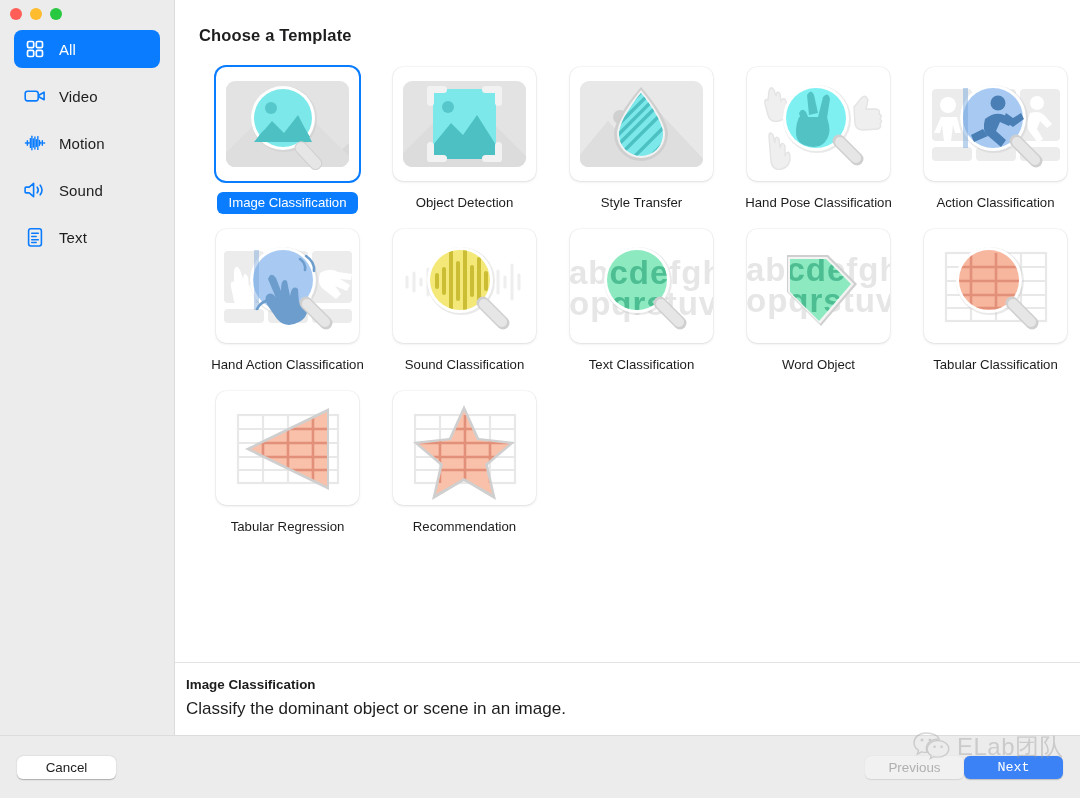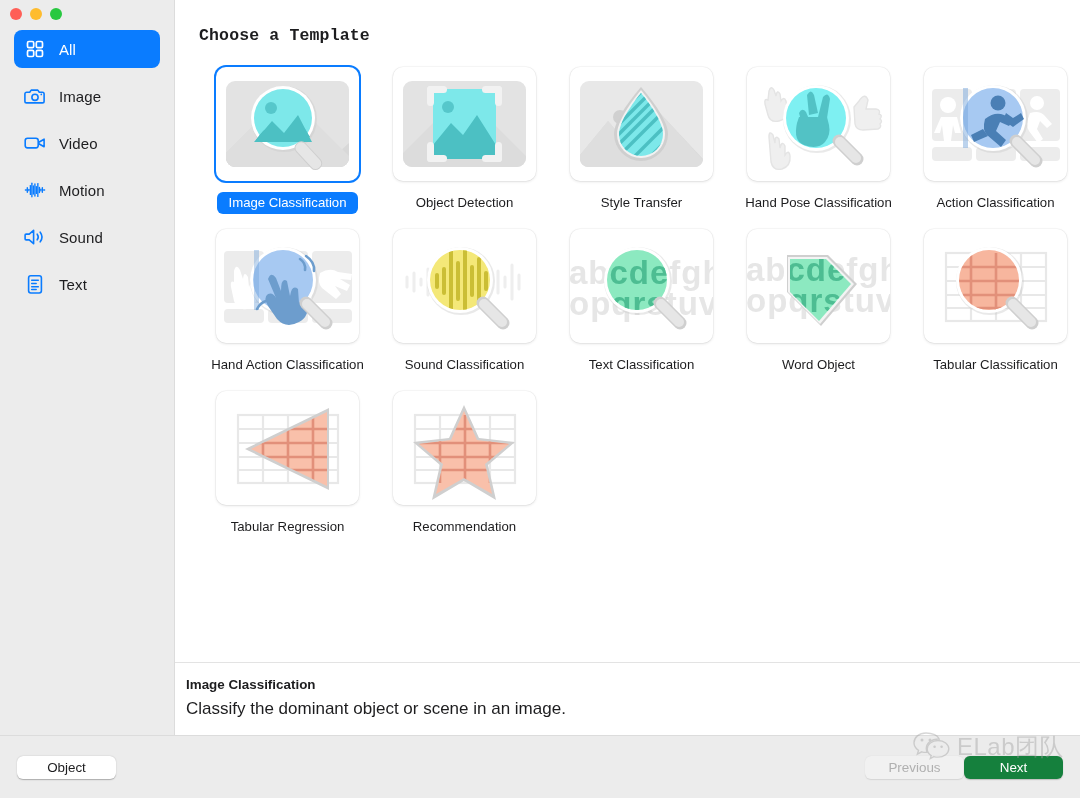--- a/index.html
+++ b/index.html
@@ -80,21 +80,20 @@
     flex: 1 1 auto;
     padding: 26px 24px 0 24px;
     overflow: hidden;
   }
   .page-title {
     font-size: 16.5px;
     font-weight: bold;
     color: #1d1d1f;
     margin: 0 0 22px 0;
     letter-spacing: 0.15px;
-    font-family: Liberation Mono, monospace;
   }
 
   .grid {
     display: grid;
     grid-template-columns: repeat(5, 177px);
     column-gap: 0px;
     row-gap: 15px;
   }
 
   .card {
@@ -184,24 +183,25 @@
     align-items: center;
     gap: 0;
   }
   .btn-prev {
     background: #f1f1f1;
     color: #b0b0b0;
     min-width: 99px;
     box-shadow: 0 0.5px 1.2px rgba(0,0,0,0.10);
   }
   .btn-next {
-    background: #15803d;
+    background: #3b82f6;
     color: #ffffff;
     min-width: 99px;
     box-shadow: 0 0.5px 1.2px rgba(0,0,0,0.2);
+    font-family: Liberation Mono, monospace;
   }
 
   
   .watermark {
     position: absolute;
     right: 16px;
     top: 729px;
     display: flex;
     align-items: center;
     gap: 5px;
@@ -238,30 +238,20 @@
             <svg width="20" height="20" viewBox="0 0 20 20">
               <rect x="2.5" y="2.5" width="6.2" height="6.2" rx="1.4" fill="none" stroke="#ffffff" stroke-width="1.7"></rect>
               <rect x="11.3" y="2.5" width="6.2" height="6.2" rx="1.4" fill="none" stroke="#ffffff" stroke-width="1.7"></rect>
               <rect x="2.5" y="11.3" width="6.2" height="6.2" rx="1.4" fill="none" stroke="#ffffff" stroke-width="1.7"></rect>
               <rect x="11.3" y="11.3" width="6.2" height="6.2" rx="1.4" fill="none" stroke="#ffffff" stroke-width="1.7"></rect>
             </svg>
           </span>
           <span class="sb-label">All</span>
         </div>
 
-        <div class="sb-item">
-          <span class="sb-ico">
-            <svg width="22" height="20" viewBox="0 0 22 20">
-              <path d="M2.6 6.2h3.1l1.5-2.1h6.6l1.5 2.1h3.1a1.7 1.7 0 0 1 1.7 1.7v7.3a1.7 1.7 0 0 1-1.7 1.7H2.6a1.7 1.7 0 0 1-1.7-1.7V7.9a1.7 1.7 0 0 1 1.7-1.7z" fill="none" stroke="#0a7cff" stroke-width="1.6" stroke-linejoin="round"></path>
-              <circle cx="11" cy="11.3" r="3.1" fill="none" stroke="#0a7cff" stroke-width="1.6"></circle>
-              <circle cx="17.3" cy="8.4" r="0.85" fill="#0a7cff"></circle>
-            </svg>
-          </span>
-          <span class="sb-label">Image</span>
-        </div>
 
         <div class="sb-item">
           <span class="sb-ico">
             <svg width="22" height="20" viewBox="0 0 22 20">
               <rect x="1.2" y="5.3" width="13" height="9.6" rx="2.3" fill="none" stroke="#0a7cff" stroke-width="1.6"></rect>
               <path d="M14.8 9.3l5.3-3.1v7.6l-5.3-3.1z" fill="none" stroke="#0a7cff" stroke-width="1.6" stroke-linejoin="round"></path>
             </svg>
           </span>
           <span class="sb-label">Video</span>
         </div>
@@ -682,21 +672,21 @@
 
       <div class="desc">
         <div class="desc-title">Image Classification</div>
         <div class="desc-text">Classify the dominant object or scene in an image.</div>
       </div>
 
     </div>
   </div>
 
   <div class="footer">
-    <button class="btn btn-cancel">Object</button>
+    <button class="btn btn-cancel">Cancel</button>
     <div class="footer-right">
       <button class="btn btn-prev">Previous</button>
       <button class="btn btn-next">Next</button>
     </div>
   </div>
 
   <div class="watermark">
     <span>
       <svg width="40" height="32" viewBox="0 0 40 32">
         <path d="M14 4 C7 4 2 8.4 2 13.8 c0 3.1 1.8 5.8 4.5 7.6 L5.4 25 l4.3-2.2 c1.4 0.4 2.8 0.6 4.3 0.6 c0.4 0 0.8 0 1.2-0.05 C14.6 21.9 14.3 20.7 14.3 19.4 c0-5.2 5.2-9.4 11.6-9.4 c0.4 0 0.8 0 1.2 0.05 C26 6.5 20.6 4 14 4 z" fill="none" stroke="#9a9a9a" stroke-width="1.4"></path>

